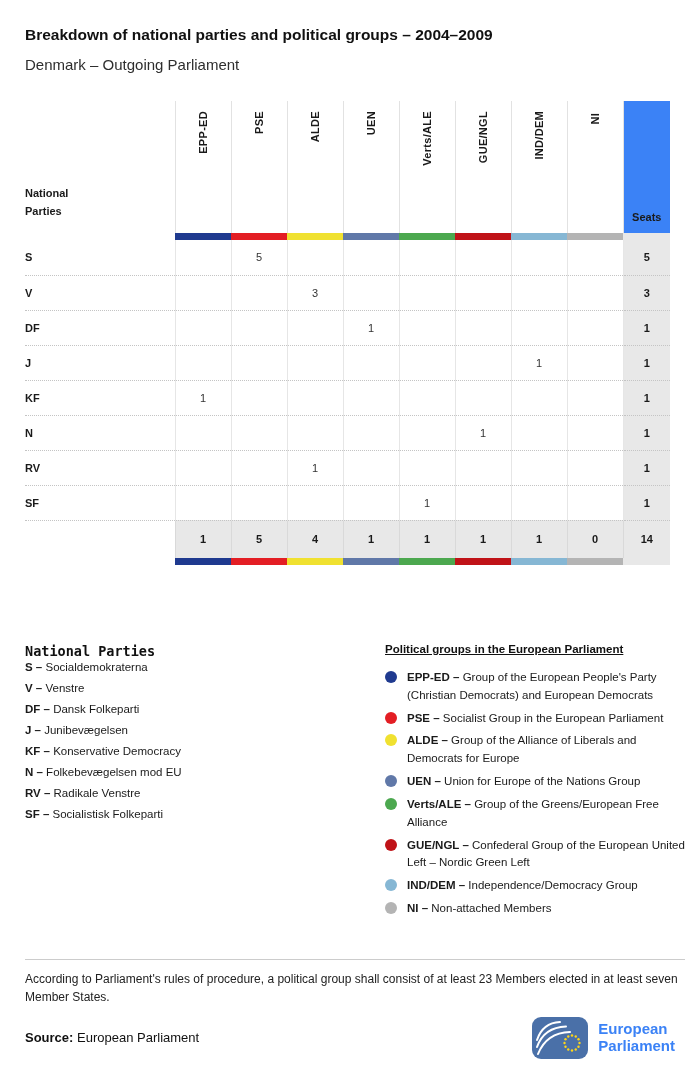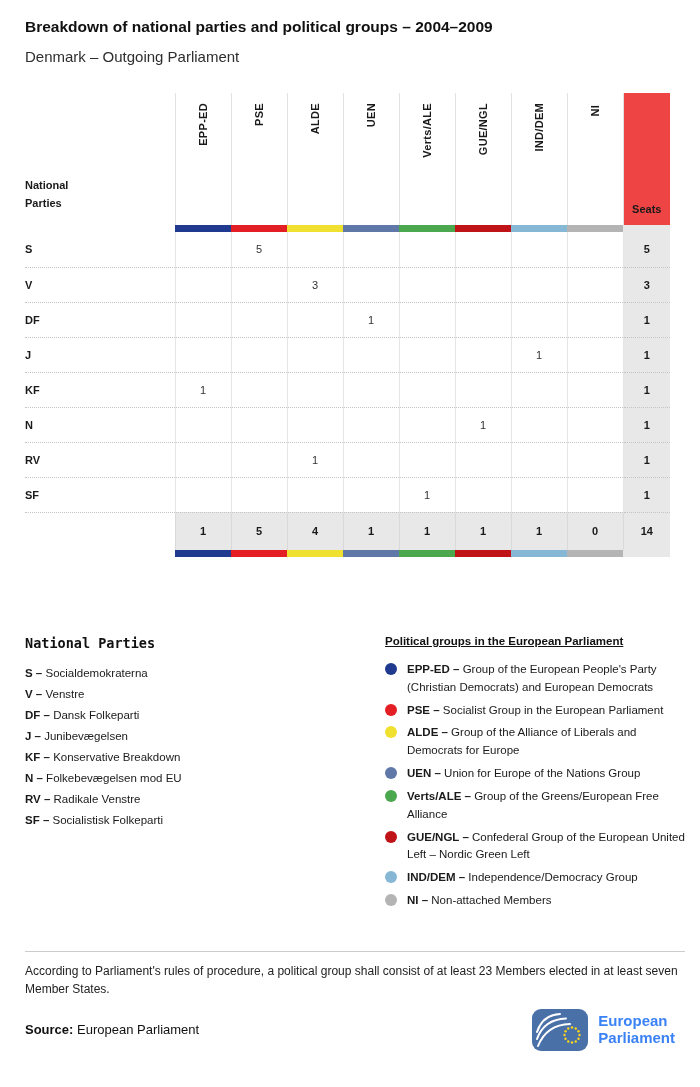--- a/index.html
+++ b/index.html
@@ -1,50 +1,50 @@
 <!DOCTYPE html>
 <html><head>
 <meta charset="utf-8">
 <style>
   * { margin:0; padding:0; box-sizing:border-box; }
   html,body { background:#fff; }
   body {
     width:700px; height:1087px; overflow:hidden;
     font-family:"Liberation Sans", sans-serif; color:#1a1a1a;
   }
-  .page { padding:18px 15px 0 25px; }
+  .page { padding:26px 15px 0 25px; }
 
   .title { font-size:15.5px; font-weight:bold; color:#111; margin-bottom:12px; }
   .subtitle { font-size:15px; font-weight:normal; color:#2e2e2e; margin-bottom:28px; }
 
   table.grid { border-collapse:collapse; table-layout:fixed; width:645px; }
   th, td { padding:0; font-weight:normal; }
 
   .gh { height:132px; vertical-align:top; padding-top:10px; text-align:center; border-left:1px solid #e2e2e2; }
   .vert { display:inline-block; writing-mode:vertical-rl; transform:rotate(180deg);
           font-size:11px; font-weight:bold; letter-spacing:0.3px; white-space:nowrap; color:#1a1a1a; }
   .party-h { vertical-align:bottom; text-align:left; font-size:11px; font-weight:bold; line-height:1.7; padding-bottom:12px; }
   .sh { vertical-align:bottom; text-align:center; font-size:11px; font-weight:bold;
-        background:#ef4444; padding-bottom:10px; border-left:1px solid #e2e2e2;margin-left:45px; }
+        background:#3b82f6; padding-bottom:10px; border-left:1px solid #e2e2e2;margin-left:45px; }
 
   .barrow td { height:7px; }
   .sbg { background:#e8e8e8; }
   .nob { background:transparent; }
 
   .dr th, .dr td { height:35px; border-bottom:1px dotted #c4c4c4; font-size:11px; }
   .dr .party { text-align:left; font-weight:bold; color:#1a1a1a; }
   .dr .g { text-align:center; color:#333; border-left:1px solid #e6e6e6; }
   .dr .s { text-align:center; font-weight:bold; background:#e8e8e8; border-left:1px solid #e6e6e6; }
 
   .totals td { height:38px; font-size:11px; font-weight:bold; text-align:center; }
   .totals .tot { background:#e8e8e8; border-left:1px solid #d9d9d9; }
 
   .legends { display:flex; margin-top:78px; }
   .np { width:360px; }
-  .np-title { font-family:"DejaVu Sans Mono", monospace; font-size:13.5px; font-weight:bold; margin-bottom:16px; color:#111; }
+  .np-title { font-family:"DejaVu Sans Mono", monospace; font-size:13.5px; font-weight:bold; margin-bottom:2px; color:#111; }
   .np-item { font-size:11.5px; margin-bottom:9px; color:#1a1a1a; }
   .pg { width:300px; }
   .pg-title { font-size:11.5px; font-weight:bold; margin-bottom:14px; color:#111;text-decoration:underline; }
   .pg-item { display:flex; margin-bottom:5px; font-size:11.5px; line-height:1.55; }
   .dot { width:12px; height:12px; border-radius:50%; flex:0 0 12px; margin-right:10px; margin-top:2px; }
   .pg-text { color:#1a1a1a; }
 
   .rule { border:none; border-top:1px solid #ccc; margin-top:36px; }
   .note { font-size:12px; line-height:1.5; margin-top:10px; max-width:660px; color:#222; }
   .bottom { display:flex; justify-content:space-between; align-items:center; margin-top:11px; }
@@ -228,21 +228,21 @@
     </tfoot>
   </table>
 
   <div class="legends">
     <div class="np">
       <h3 class="np-title">National Parties</h3>
       <div class="np-item"><b>S –</b> <span>Socialdemokraterna</span></div>
       <div class="np-item"><b>V –</b> <span>Venstre</span></div>
       <div class="np-item"><b>DF –</b> <span>Dansk Folkeparti</span></div>
       <div class="np-item"><b>J –</b> <span>Junibevægelsen</span></div>
-      <div class="np-item"><b>KF –</b> <span>Konservative Breakdown</span></div>
+      <div class="np-item"><b>KF –</b> <span>Konservative Democracy</span></div>
       <div class="np-item"><b>N –</b> <span>Folkebevægelsen mod EU</span></div>
       <div class="np-item"><b>RV –</b> <span>Radikale Venstre</span></div>
       <div class="np-item"><b>SF –</b> <span>Socialistisk Folkeparti</span></div>
     </div>
     <div class="pg">
       <h3 class="pg-title">Political groups in the European Parliament</h3>
       <div class="pg-item">
         <span class="dot" style="background-color: rgb(31, 58, 143);"></span>
         <span class="pg-text"><b>EPP-ED –</b> <span>Group of the European People's Party (Christian Democrats) and European Democrats</span></span>
       </div>

